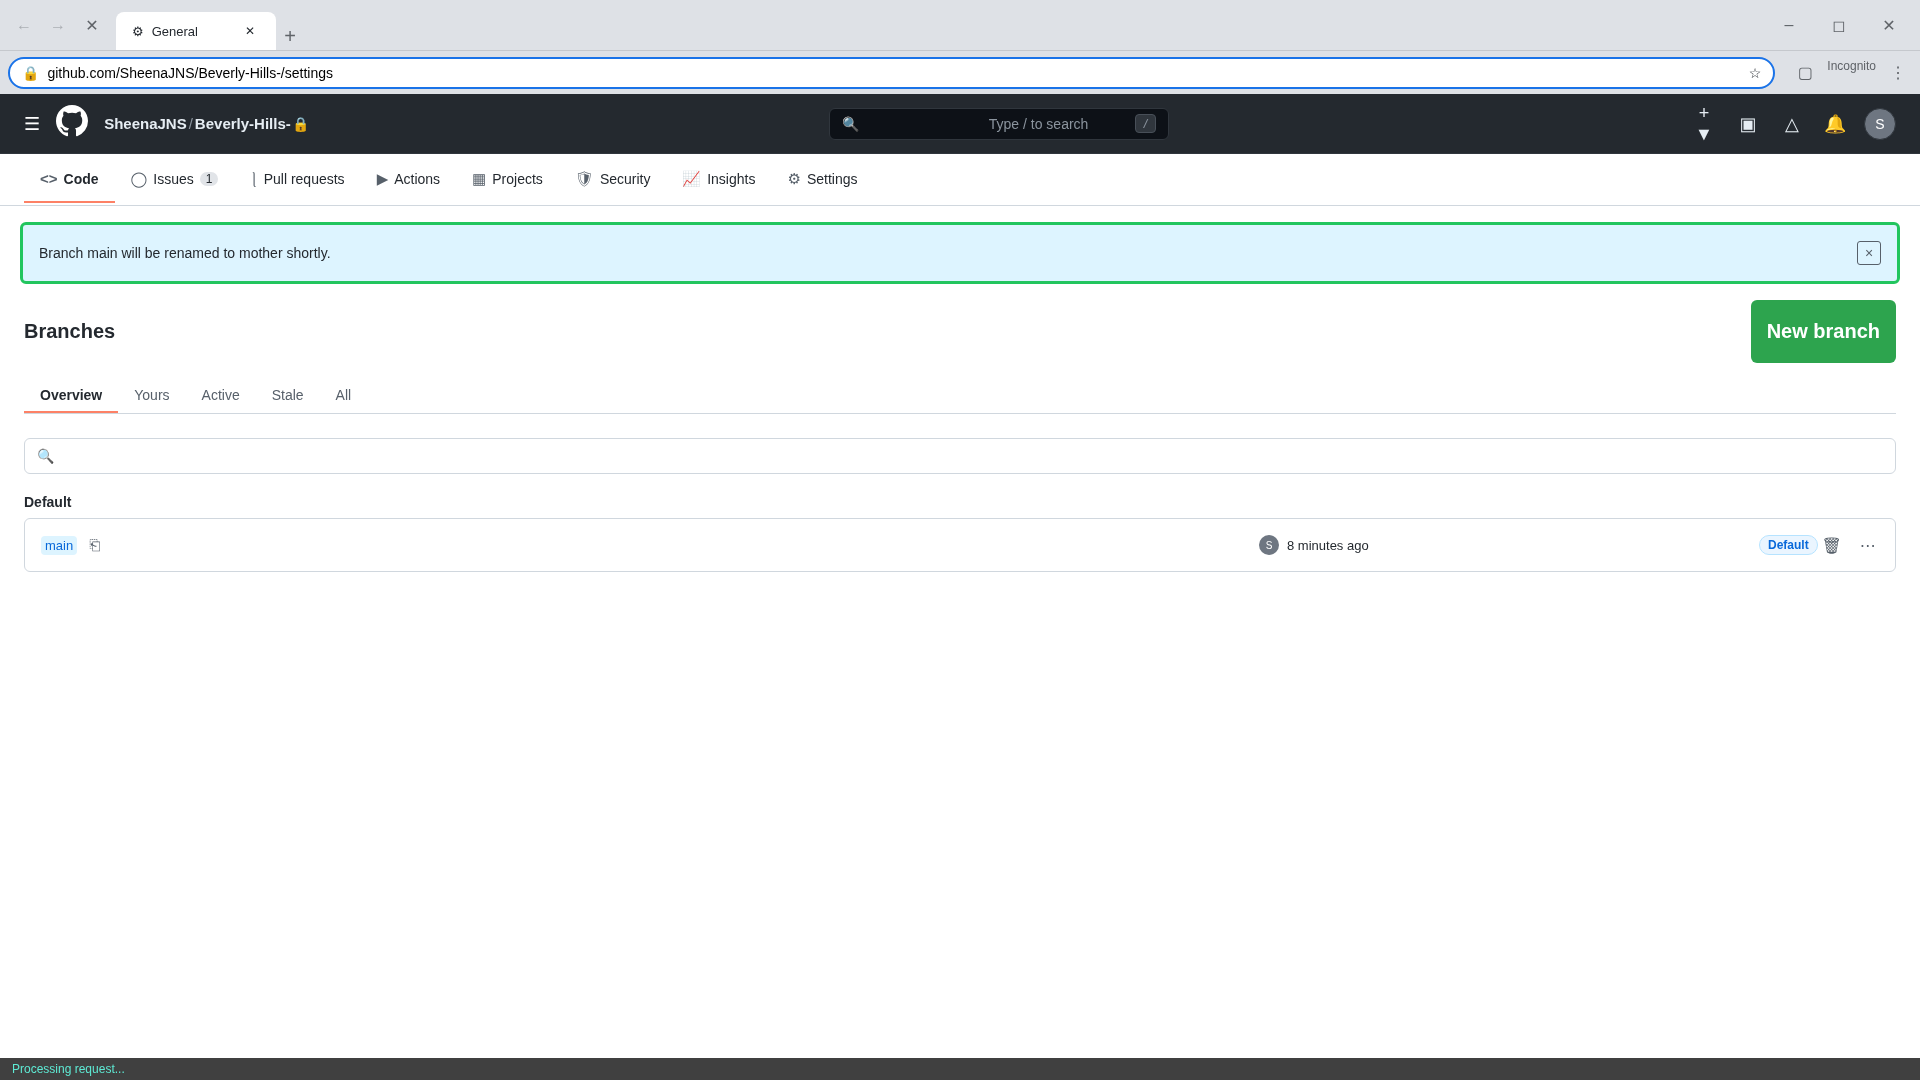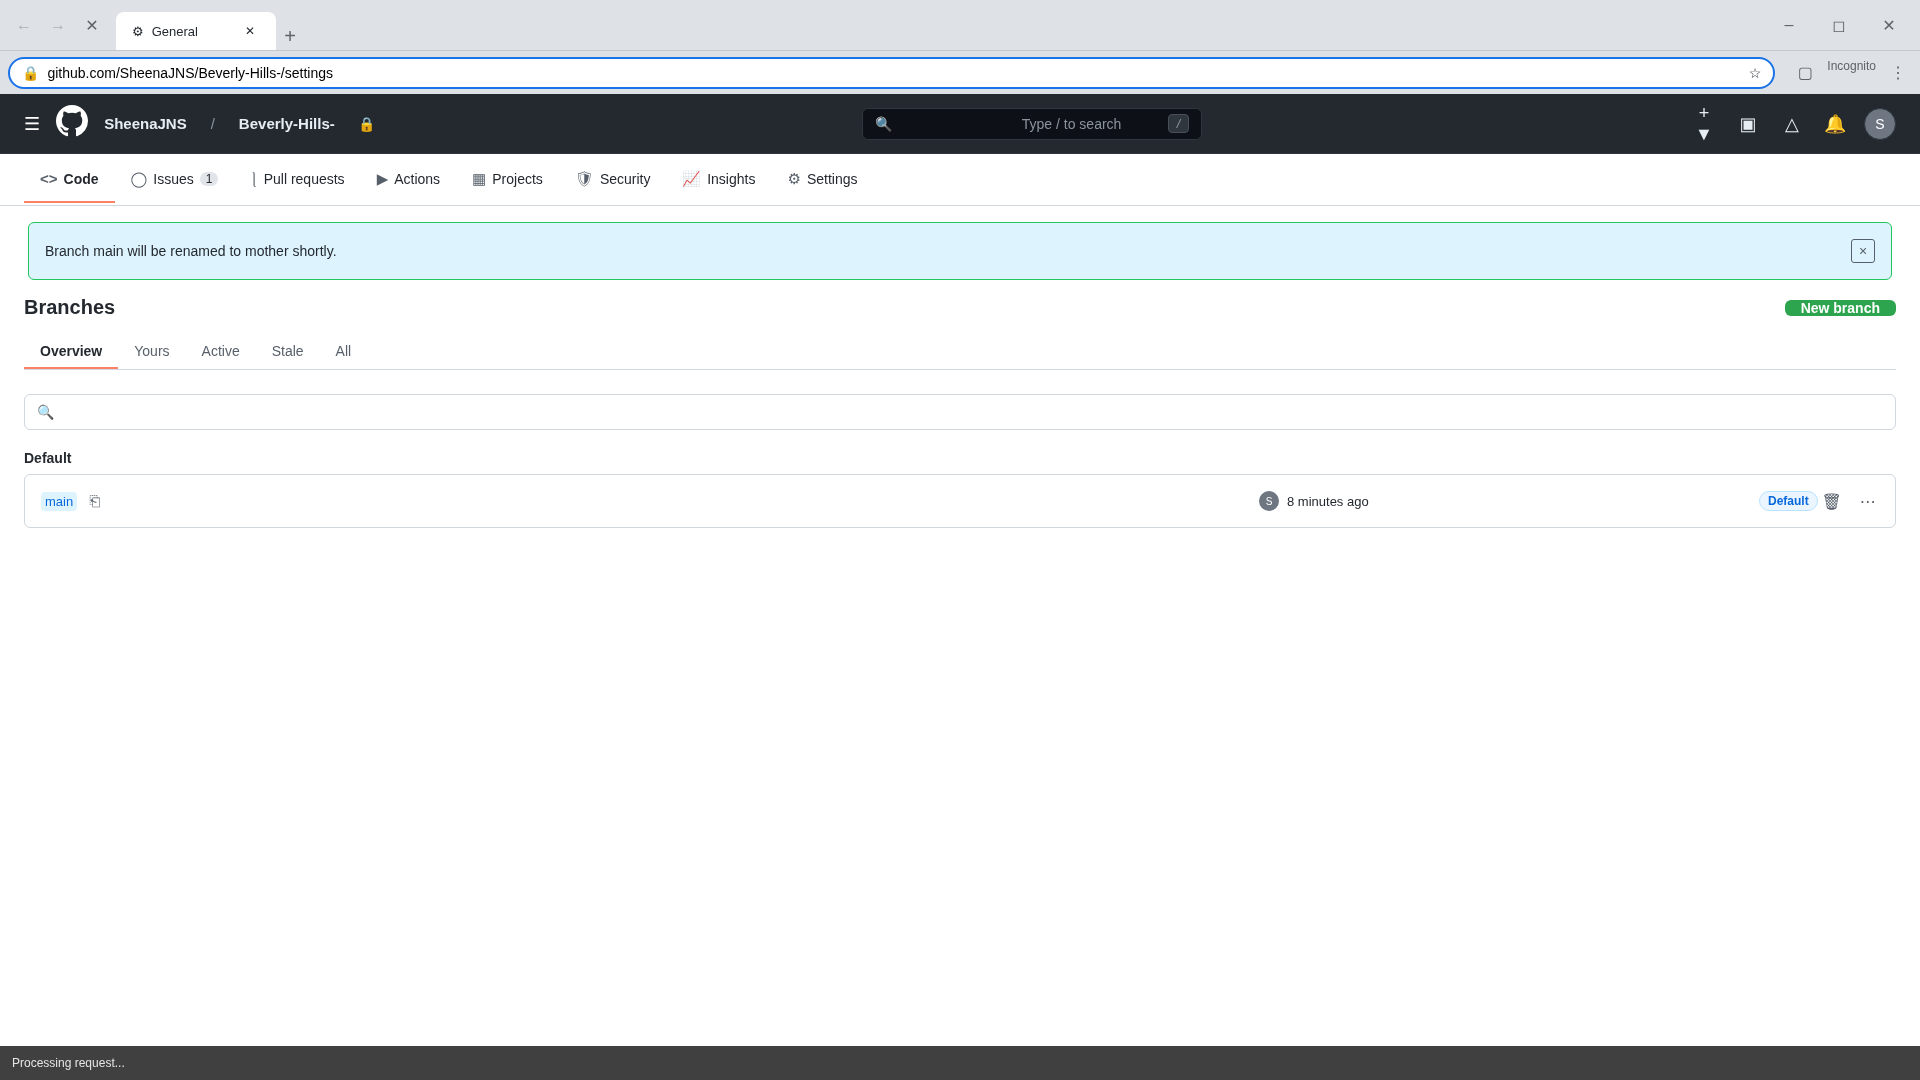--- a/index.html
+++ b/index.html
@@ -26,50 +26,50 @@
     .incognito-label { font-size: 12px; color: #5f6368; white-space: nowrap; }
 
     
     .gh-page { background: #ffffff; min-height: calc(1080px - 94px); }
 
     
     .gh-header { background: #24292f; height: 60px; display: flex; align-items: center; padding: 0 24px; gap: 16px; border-bottom: 1px solid #30363d; }
     .gh-header-left { display: flex; align-items: center; gap: 16px; }
     .gh-hamburger { color: white; background: none; border: none; cursor: pointer; font-size: 18px; }
     .gh-logo { color: white; font-size: 24px; }
-    .gh-breadcrumb { display: flex; align-items: center; gap: 24px; color: #e6edf3; font-size: 15px; }
+    .gh-breadcrumb { display: flex; align-items: center; gap: 2px; color: #e6edf3; font-size: 15px; }
     .gh-breadcrumb a { color: #e6edf3; text-decoration: none; font-weight: 600; }
     .gh-breadcrumb .sep { color: #8b949e; }
     .gh-breadcrumb .repo-name { color: #e6edf3; font-weight: 600; }
     .gh-lock { color: #8b949e; font-size: 14px; }
     .gh-header-center { flex: 1; display: flex; align-items: center; justify-content: center; }
     .gh-search { background: #0d1117; border: 1px solid #30363d; border-radius: 6px; height: 32px; display: flex; align-items: center; padding: 0 12px; gap: 8px; width: 340px; cursor: pointer; }
     .gh-search span { color: #8b949e; font-size: 14px; flex: 1; }
     .gh-search kbd { background: #30363d; border: 1px solid #484f58; border-radius: 4px; padding: 2px 6px; font-size: 11px; color: #8b949e; }
     .gh-header-right { display: flex; align-items: center; gap: 12px; }
     .gh-header-icon { color: #e6edf3; background: none; border: none; cursor: pointer; font-size: 18px; width: 32px; height: 32px; display: flex; align-items: center; justify-content: center; border-radius: 4px; }
     .gh-avatar { width: 32px; height: 32px; border-radius: 50%; background: #6e7681; cursor: pointer; border: 1px solid #30363d; display: flex; align-items: center; justify-content: center; color: white; font-size: 14px; }
 
     
     .repo-nav { background: #ffffff; border-bottom: 1px solid #d0d7de; display: flex; align-items: center; padding: 0 24px; height: 52px; }
     .repo-nav-item { display: flex; align-items: center; gap: 6px; padding: 14px 16px; font-size: 14px; color: #24292f; text-decoration: none; cursor: pointer; border-bottom: 2px solid transparent; white-space: nowrap; }
     .repo-nav-item.active { font-weight: 600; border-bottom: 2px solid #fd8166; color: #24292f; }
     .repo-nav-item .badge { background: #e1e4e8; border-radius: 20px; padding: 0 6px; font-size: 12px; color: #24292f; }
     .repo-nav-icon { font-size: 15px; color: #57606a; }
 
     
-    .banner { background: #ddf4ff; border: 1px solid #22c55e; margin: 16px 28px; padding: 16px 16px; border-radius: 6px; display: flex; align-items: center; justify-content: space-between; }
+    .banner { background: #ddf4ff; border: 3px solid #22c55e; margin: 16px 20px; padding: 16px 16px; border-radius: 6px; display: flex; align-items: center; justify-content: space-between; }
     .banner-text { color: #24292f; font-size: 14px; }
     .banner-close { background: none; border: 1px solid #57606a; color: #57606a; width: 24px; height: 24px; cursor: pointer; display: flex; align-items: center; justify-content: center; font-size: 14px; border-radius: 3px; }
 
     
     .main-content { padding: 0 24px; }
     .branches-header { display: flex; align-items: center; justify-content: space-between; margin-bottom: 16px; }
     .branches-title { font-size: 20px; font-weight: 600; color: #24292f; }
-    .new-branch-btn { background: #2da44e; color: white; border: none; border-radius: 6px; padding: 0 16px; font-size: 14px; font-weight: 600; cursor: pointer; }
+    .new-branch-btn { background: #2da44e; color: white; border: none; border-radius: 6px; padding: 20px 16px; font-size: 20px; font-weight: 600; cursor: pointer; }
 
     
     .branch-tabs { display: flex; gap: 0; border-bottom: 1px solid #d0d7de; margin-bottom: 24px; }
     .branch-tab { padding: 8px 16px; font-size: 14px; color: #57606a; cursor: pointer; border-bottom: 2px solid transparent; background: none; border-top: none; border-left: none; border-right: none; }
     .branch-tab.active { color: #24292f; font-weight: 600; border-bottom: 2px solid #fd8166; }
 
     
     .branch-search { border: 1px solid #d0d7de; border-radius: 6px; height: 36px; display: flex; align-items: center; padding: 0 12px; gap: 8px; margin-bottom: 20px; }
     .branch-search input { border: none; outline: none; flex: 1; font-size: 14px; color: #24292f; }
     .search-icon { color: #57606a; font-size: 14px; }
@@ -84,21 +84,21 @@
     .table-row:last-child { border-bottom: none; }
     .branch-link { color: #0969da; font-size: 13px; font-weight: 400; text-decoration: none; background: #ddf4ff; padding: 2px 4px; border-radius: 4px; }
     .copy-btn { background: none; border: none; cursor: pointer; color: #57606a; margin-left: 8px; font-size: 14px; }
     .updated-cell { display: flex; align-items: center; gap: 8px; font-size: 13px; color: #24292f; }
     .user-avatar { width: 20px; height: 20px; border-radius: 50%; background: #6e7681; display: flex; align-items: center; justify-content: center; font-size: 10px; color: white; }
     .default-badge { background: #eaf5ff; color: #0969da; border: 1px solid #b6e3ff; border-radius: 20px; padding: 2px 8px; font-size: 12px; font-weight: 600; }
     .table-actions { display: flex; align-items: center; gap: 8px; justify-content: flex-end; }
     .action-btn { background: none; border: none; cursor: pointer; color: #57606a; font-size: 16px; width: 28px; height: 28px; display: flex; align-items: center; justify-content: center; border-radius: 4px; }
 
     
-    .status-bar { position: fixed; bottom: 0; left: 0; right: 0; height: 34px; background: #404040; color: #e5e5e5; font-size: 12px; display: flex; align-items: center; padding: 0 12px; }
+    .status-bar { position: fixed; bottom: 0; left: 0; right: 0; height: 22px; background: #404040; color: #5eead4; font-size: 12px; display: flex; align-items: center; padding: 0 12px; }
   </style>
 </head>
 <body>
 
 <div class="browser-chrome">
   <div class="nav-btns">
     <button class="nav-btn disabled">←</button>
     <button class="nav-btn disabled">→</button>
     <button class="nav-btn">✕</button>
   </div>

